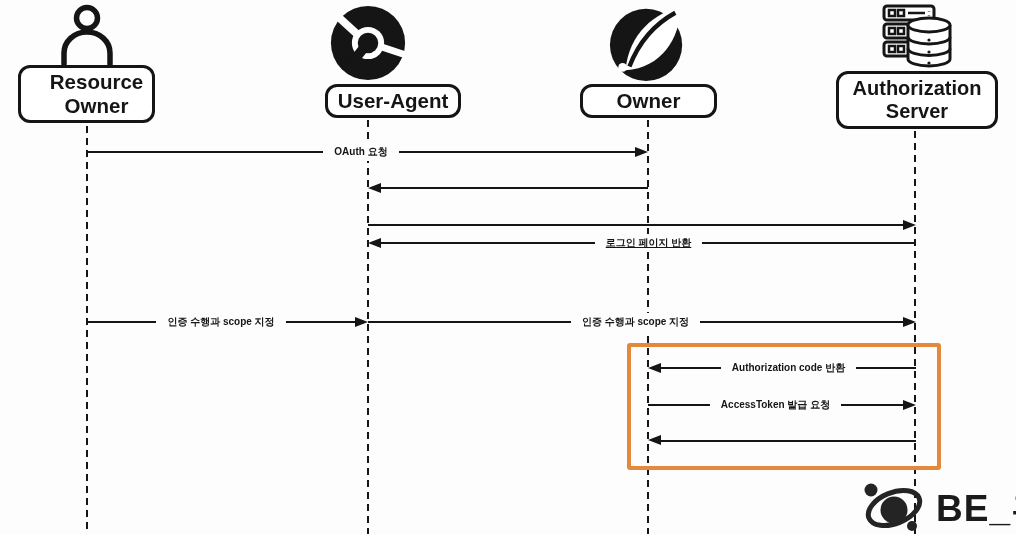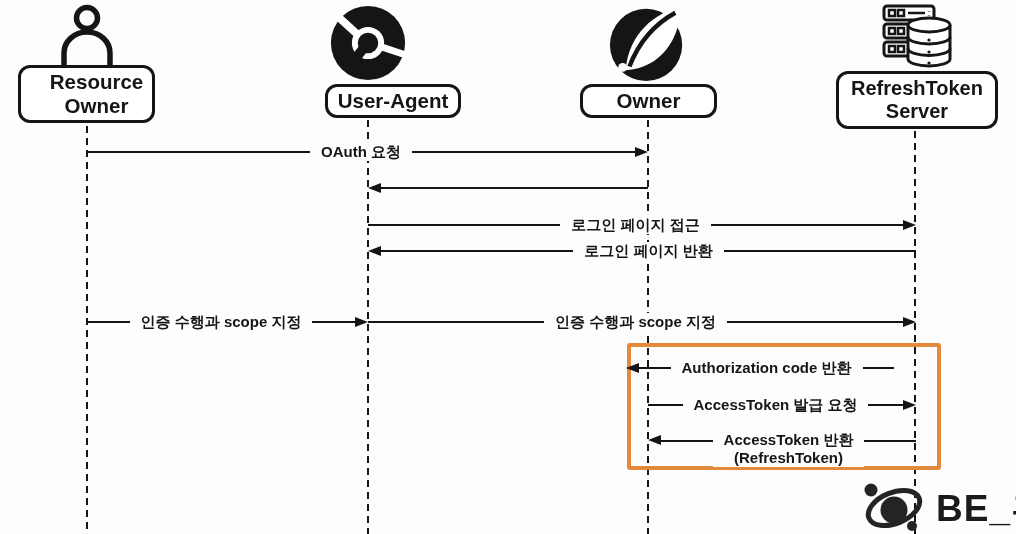--- a/index.html
+++ b/index.html
@@ -19,21 +19,21 @@
   }
   
   .lifeline{
     position:absolute;width:2.5px;z-index:1;
     background:repeating-linear-gradient(to bottom,#151515 0 7px,transparent 7px 12px);
   }
   
   .msg{position:absolute;display:flex;align-items:center;height:22px;z-index:3;}
   .msg .line{flex:1;height:0;border-top:2.5px solid #151515;}
   .msg .label{
-    font-weight:bold;font-size:15px;line-height:18px;white-space:nowrap;
+    font-weight:bold;font-size:10px;line-height:18px;white-space:nowrap;
     padding:0 11px;background:#fdfdfd;text-align:center;
   }
   .arrowhead{width:0;height:0;border-top:5.5px solid transparent;border-bottom:5.5px solid transparent;flex:0 0 auto;}
   .arrowhead.right{border-left:13px solid #151515;}
   .arrowhead.left{border-right:13px solid #151515;}
   .msg.twoline{align-items:flex-start;height:auto;}
   .msg.twoline .line{margin-top:8.75px;}
   .msg.twoline .arrowhead{margin-top:3.5px;}
   .msg .sub{display:block;}
   
@@ -112,21 +112,21 @@
 <div class="actor-box" style="left:18px;top:65px;width:137px;height:58px;padding-left:20px;">
   <span>Resource Owner</span>
 </div>
 <div class="actor-box" style="left:300px;top:84px;width:136px;height:34px;margin-left:25px;">
   <span>User-Agent</span>
 </div>
 <div class="actor-box" style="left:580px;top:84px;width:137px;height:34px;">
   <span>Owner</span>
 </div>
 <div class="actor-box" style="left:836px;top:71px;width:162px;height:58px;font-size:20px;">
-  <span>RefreshToken Server</span>
+  <span>Authorization Server</span>
 </div>
 
 <div class="lifeline" style="left:85.75px;top:126px;height:408px;"></div>
 <div class="lifeline" style="left:366.75px;top:120px;height:414px;"></div>
 <div class="lifeline" style="left:646.75px;top:120px;height:414px;"></div>
 <div class="lifeline" style="left:913.75px;top:131px;height:403px;"></div>
 
 <div class="highlight-box"></div>
 
 <div class="msg" style="left:87px;top:141px;width:561px;">
@@ -137,64 +137,62 @@
 </div>
 
 <div class="msg" style="left:368px;top:177px;width:280px;">
   <div class="arrowhead left"></div>
   <div class="line"></div>
   <div class="line"></div>
 </div>
 
 <div class="msg" style="left:368px;top:214px;width:548px;">
   <div class="line"></div>
-  <span class="label">로그인 페이지 접근</span>
-  <div class="line"></div>
-  <div class="arrowhead right"></div>
-</div>
-
-<div class="msg" style="left:368px;top:240px;width:548px;">
+  <div class="line"></div>
+  <div class="arrowhead right"></div>
+</div>
+
+<div class="msg" style="left:368px;top:232px;width:548px;text-decoration:underline;">
   <div class="arrowhead left"></div>
   <div class="line"></div>
   <span class="label">로그인 페이지 반환</span>
   <div class="line"></div>
 </div>
 
 <div class="msg" style="left:87px;top:311px;width:281px;">
   <div class="line"></div>
   <span class="label">인증 수행과 scope 지정</span>
   <div class="line"></div>
   <div class="arrowhead right"></div>
 </div>
 
 <div class="msg" style="left:368px;top:311px;width:548px;">
   <div class="line"></div>
   <span class="label">인증 수행과 scope 지정</span>
   <div class="line"></div>
   <div class="arrowhead right"></div>
 </div>
 
-<div class="msg" style="left:626px;top:357px;width:268px;">
+<div class="msg" style="left:648px;top:357px;width:268px;">
   <div class="arrowhead left"></div>
   <div class="line"></div>
   <span class="label">Authorization code 반환</span>
   <div class="line"></div>
 </div>
 
 <div class="msg" style="left:648px;top:394px;width:268px;">
   <div class="line"></div>
   <span class="label">AccessToken 발급 요청</span>
   <div class="line"></div>
   <div class="arrowhead right"></div>
 </div>
 
 <div class="msg twoline" style="left:648px;top:431px;width:268px;">
   <div class="arrowhead left"></div>
   <div class="line"></div>
-  <span class="label"><span>AccessToken 반환</span><span class="sub">(RefreshToken)</span></span>
   <div class="line"></div>
 </div>
 
 <div class="abs icon" style="left:860px;top:481px;">
   <svg width="68" height="52" viewBox="0 0 68 52">
     <g transform="rotate(-22 34 27)">
       <ellipse cx="34" cy="27" rx="27" ry="15.5" fill="none" stroke="#242424" stroke-width="5"></ellipse>
     </g>
     <circle cx="34" cy="29" r="13.5" fill="#242424"></circle>
     <circle cx="11" cy="9" r="6.5" fill="#242424"></circle>

